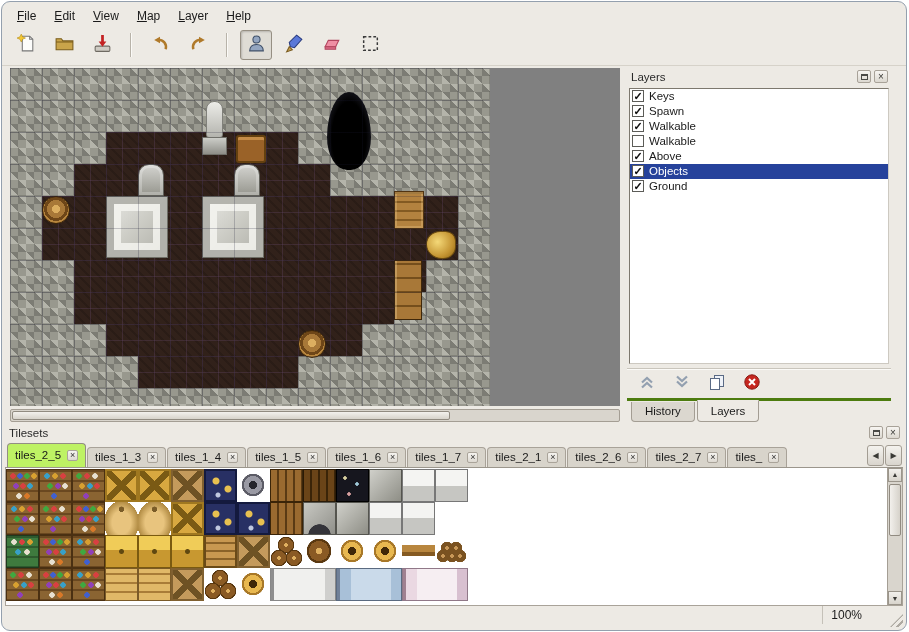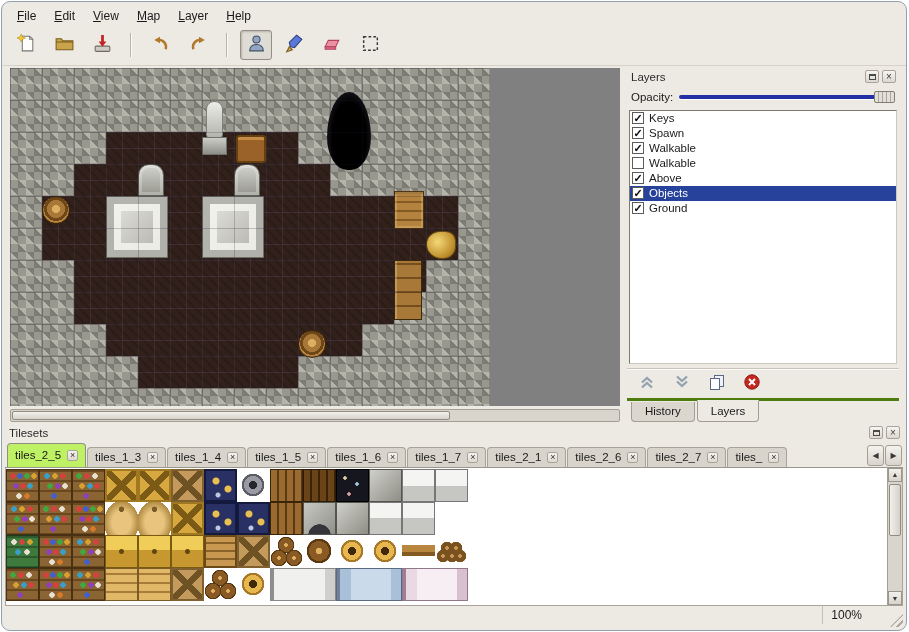--- a/index.html
+++ b/index.html
@@ -19,21 +19,21 @@
     border-bottom:1px solid #d6d2c9; }
   .tb-btn { width:32px; height:30px; display:flex; align-items:center; justify-content:center;
     border:1px solid transparent; border-radius:3px; background:transparent; }
   .tb-btn svg { width:21px; height:21px; }
   .tb-btn.pressed { background:#dfdcd5; border:1px solid #968f83;
     box-shadow: inset 1px 1px 2px rgba(0,0,0,.18); }
   .tb-sep { width:2px; height:24px; margin:0 6px;
     border-left:1px solid #b8b3a9; border-right:1px solid #fbfaf7; }
 
   
-  .main { height:356px; display:flex; padding:2px 7px 0 8px; gap:7px; }
+  .main { height:356px; display:flex; padding:2px 15px 0 8px; gap:7px; }
   .canvas-col { width:610px; display:flex; flex-direction:column; }
   .map-viewport { height:338px; background:#808080; position:relative; overflow:hidden; }
   .map { position:absolute; left:0; top:0; width:480px; height:352px;
     display:grid; grid-template-columns:repeat(15,32px); grid-auto-rows:32px; }
   .map::after { content:''; position:absolute; inset:0; pointer-events:none;
     background-image:linear-gradient(rgba(25,25,50,.22) 1px,transparent 1px),
                      linear-gradient(90deg,rgba(25,25,50,.22) 1px,transparent 1px);
     background-size:32px 32px; }
   .tile { width:32px; height:32px; }
   .tile-S { background-color:#98988e;
@@ -510,27 +510,20 @@
     <div class="layers-panel">
       <div class="dock-titlebar">
         <span>Layers</span>
         <span class="dock-btns">
           <span class="dock-btn">
               <span class="float-glyph"></span>
             </span>
           <span class="dock-btn">×</span>
         </span>
       </div>
-      <div class="opacity-row">
-        <span class="opacity-label">Opacity:</span>
-        <div class="slider">
-          <div class="slider-track"></div>
-          <div class="slider-handle"></div>
-        </div>
-      </div>
       <div class="layers-list" id="layers-list">
           <div class="layer-row">
             <span class="checkbox">✓</span>
             <span class="layer-label">Keys</span>
           </div>
           <div class="layer-row">
             <span class="checkbox">✓</span>
             <span class="layer-label">Spawn</span>
           </div>
           <div class="layer-row">

